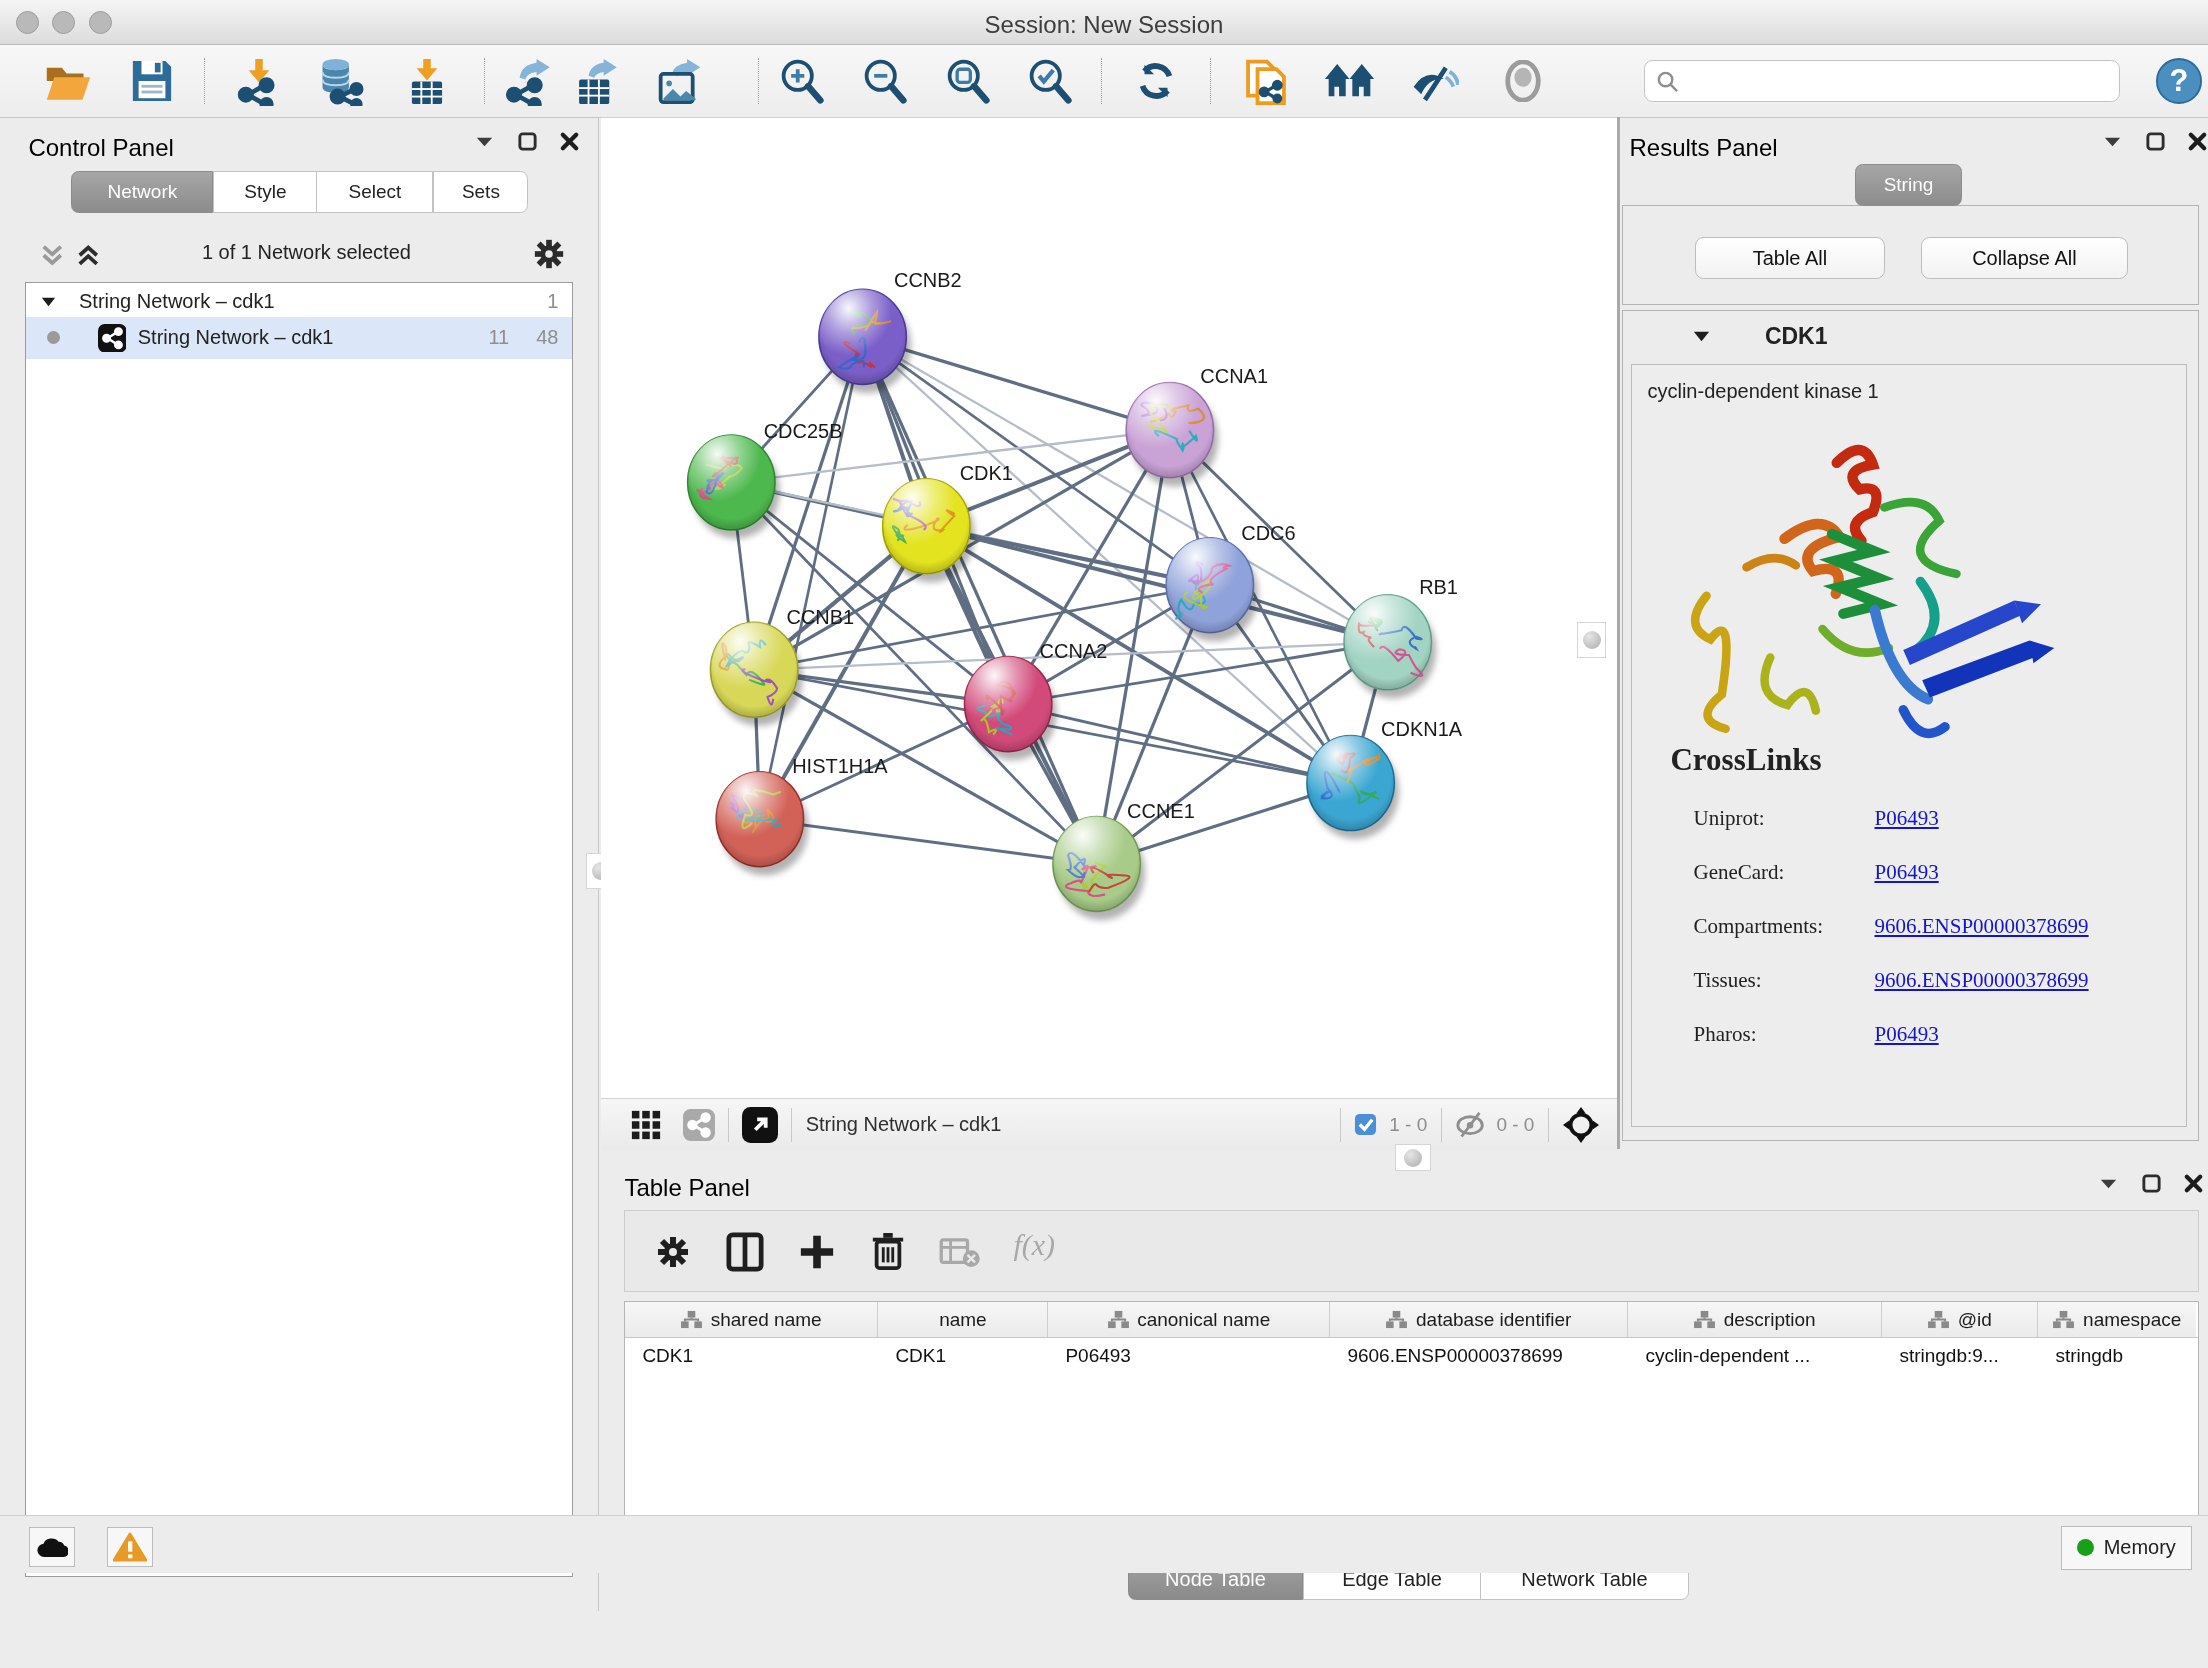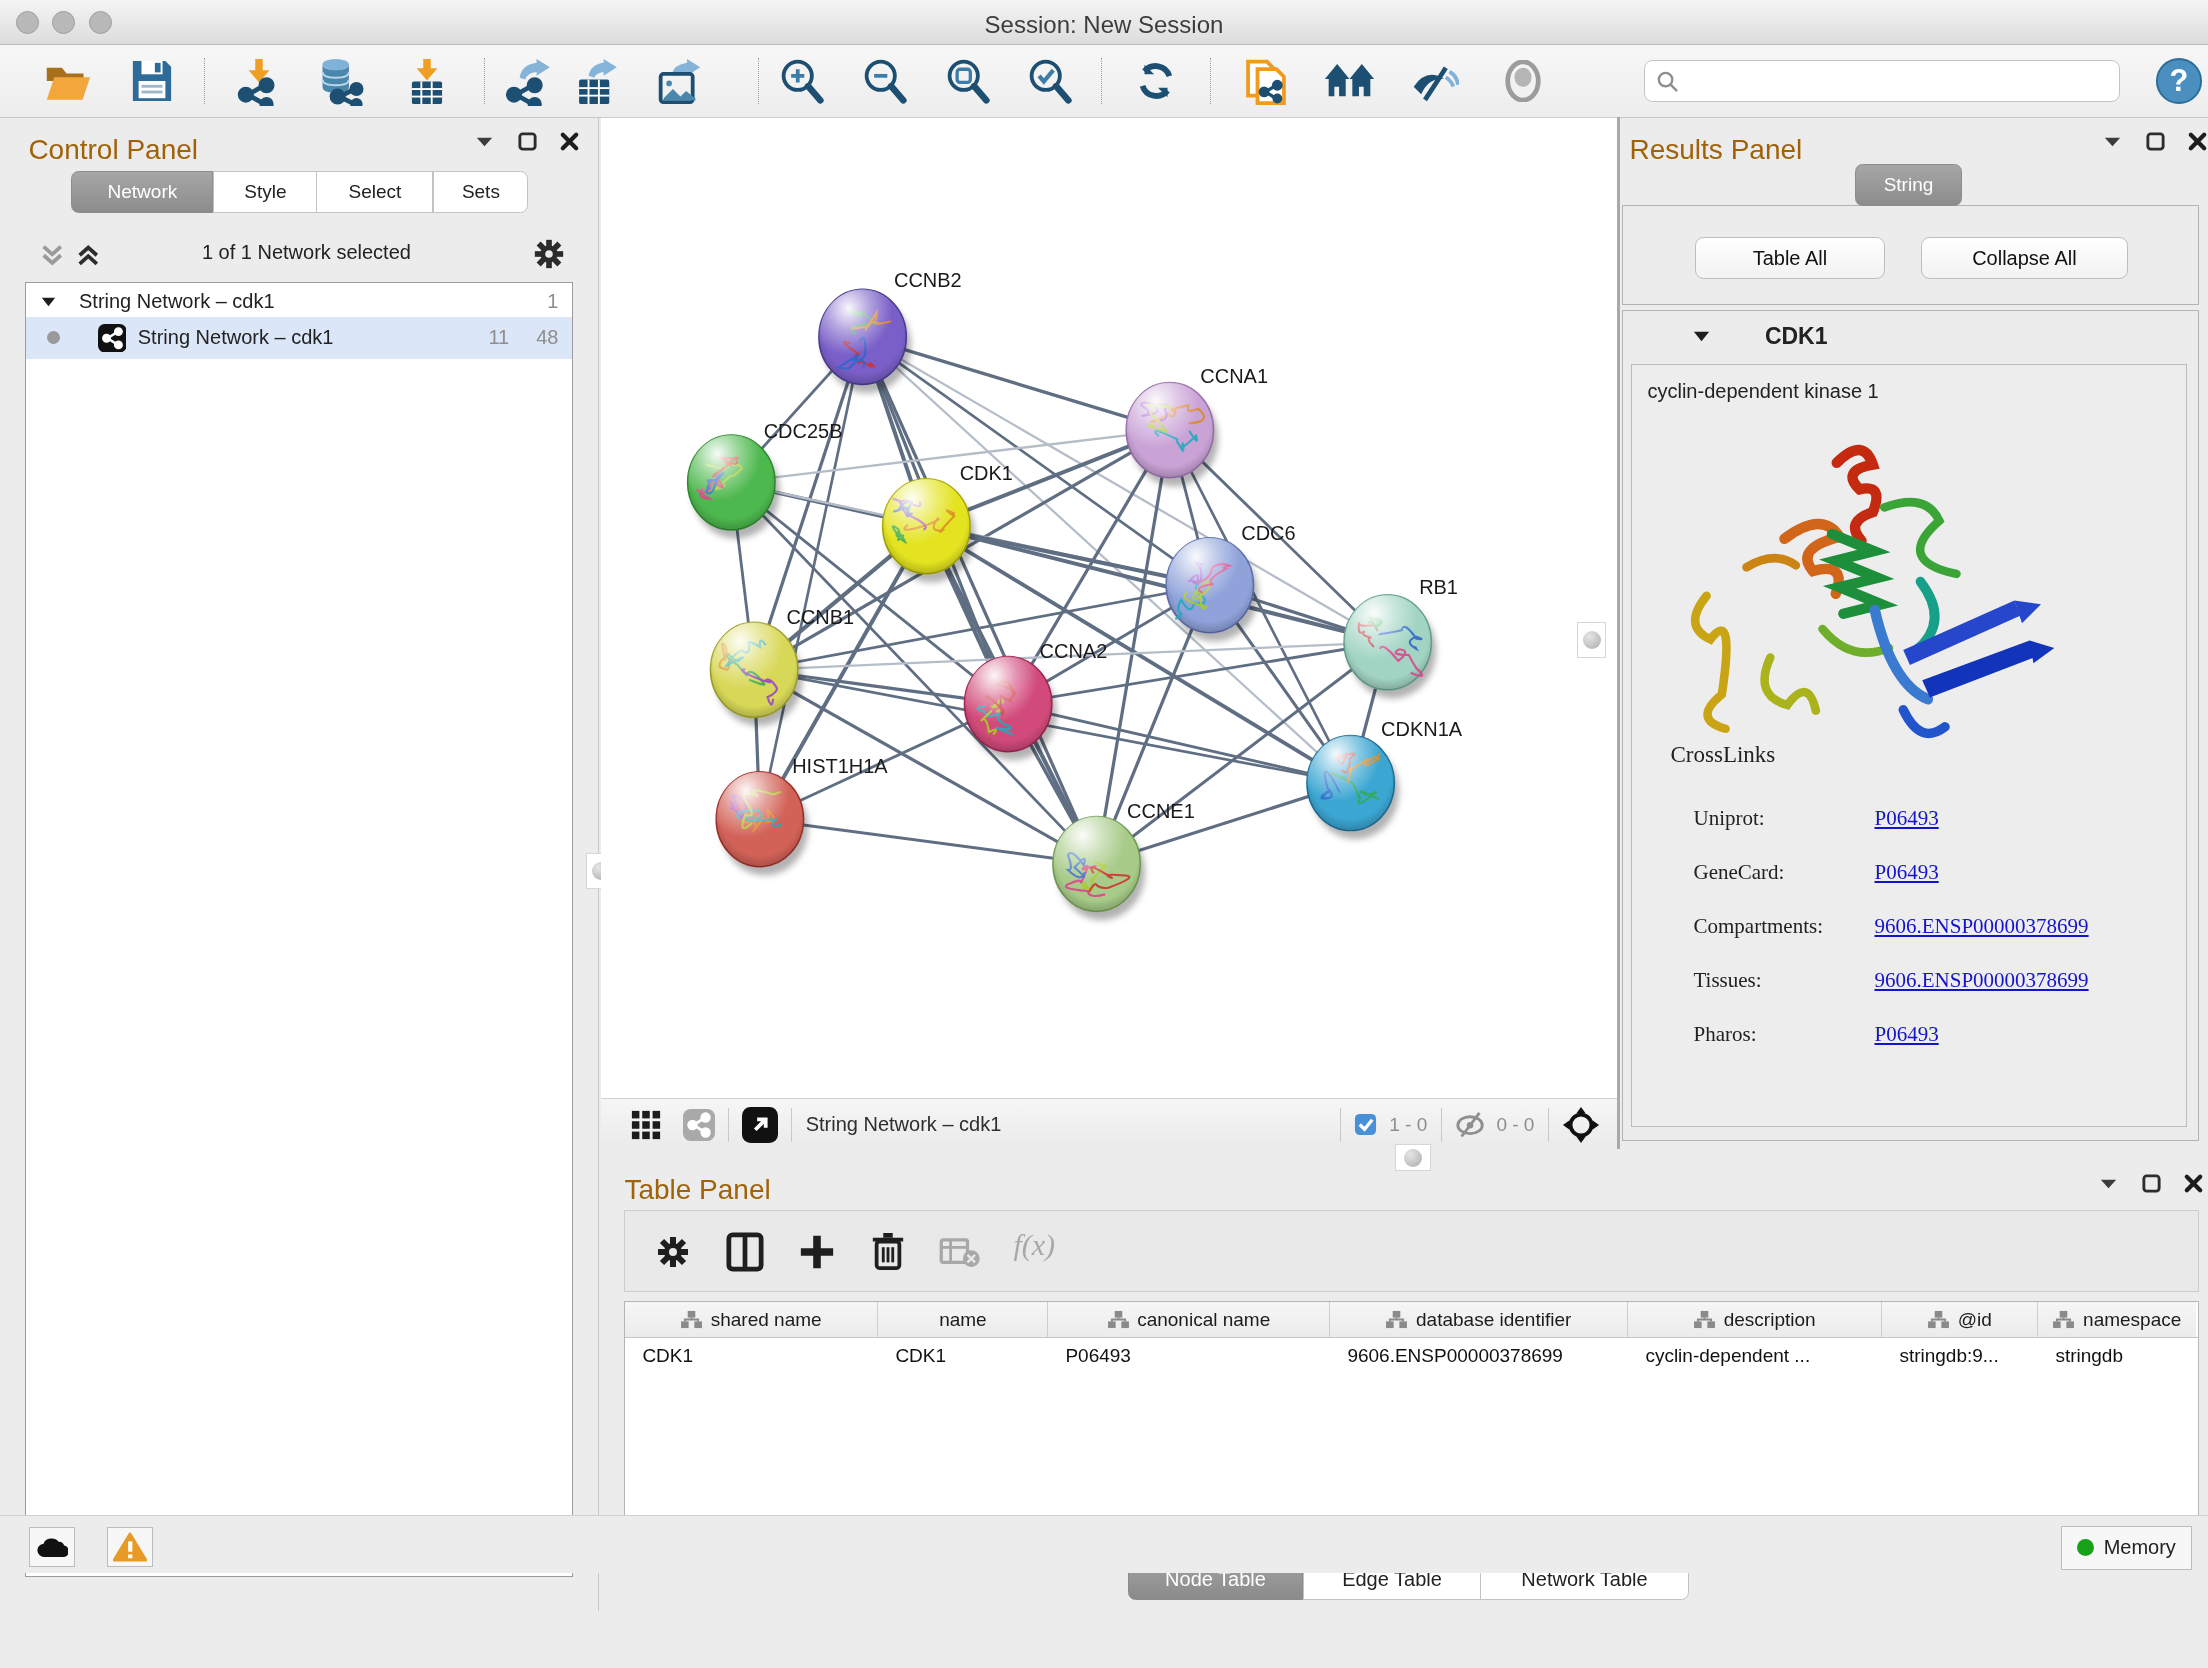--- a/index.html
+++ b/index.html
@@ -13,21 +13,21 @@
   .wintitle{width:100%;text-align:center;top:10.5px;font-size:24px;color:#3d3d3d;}
   
   .toolbar{left:0;top:45px;width:2208px;height:72px;
     background:linear-gradient(#f7f7f7,#ededed);border-bottom:1px solid #c6c6c6;}
   .tb{top:9.5px;width:55px;height:53px;display:flex;align-items:center;justify-content:center;}
   .tsep{top:13.3px;width:0;height:46px;border-left:1.9px dotted #9e9e9e;}
   .searchbox{left:1644px;top:15px;width:476px;height:42px;background:#fff;border:1px solid #c3c3c3;
     border-radius:8.6px;display:flex;align-items:center;padding:0 9.5px;box-sizing:border-box;}
   .searchbox input{border:none;outline:none;flex:1;font-size:18px;font-family:"Liberation Sans",sans-serif;background:transparent;}
   
-  .panelhead{font-size:28px;color:#a16207;}
+  .panelhead{font-size:24px;color:#000000;}
   .phicons{display:flex;gap:21px;align-items:center;}
   .tabseg{height:42px;display:flex;align-items:center;justify-content:center;
     background:#fff;border:1px solid #c2c2c2;font-size:19px;box-sizing:border-box;}
   .tabseg.sel{background:linear-gradient(#a6a6a6,#8c8c8c);color:#fff;border-color:#8c8c8c;}
   .roundL{border-radius:7.6px 0 0 7.6px;} .roundR{border-radius:0 7.6px 7.6px 0;} .roundA{border-radius:7.6px;}
   .listbox{background:#fff;border:1px solid #9b9b9b;}
   .gbtn{background:linear-gradient(#ffffff,#f2f2f2);border:1px solid #bdbdbd;border-radius:8.6px;
     display:flex;align-items:center;justify-content:center;font-size:20px;color:#111;}
   .outset{border:1.9px solid #b3b3b3;background:#ececec;}
   .serif{font-family:"Liberation Serif",serif;}
@@ -609,21 +609,21 @@
           <path d="M150 220 q30 36 70 20" stroke="#6fae2a" stroke-width="9"></path>
           <path d="M253 170 q32 42 -4 72" stroke="#17a089" stroke-width="10"></path>
           <path d="M205 200 q18 78 56 94" stroke="#3a7ad1" stroke-width="11"></path>
           <path d="M235 305 q18 38 44 18" stroke="#2255cc" stroke-width="10"></path>
         </g>
         <path d="M235 242 L352 190 L358 206 L242 258 z" fill="#2646cc"></path>
         <path d="M255 274 L368 232 l7 17 L263 292 z" fill="#1134bb"></path>
         <path d="M352 190 l28 4 -20 20 z" fill="#2646cc"></path>
         <path d="M368 232 l26 8 -22 16 z" fill="#1134bb"></path>
       </svg>
-      <div class="abs serif" style="left:38px;top:377px;font-size:23px;font-weight:normal">CrossLinks</div>
+      <div class="abs serif" style="left:38px;top:377px;font-size:31px;font-weight:bold">CrossLinks</div>
       <div class="abs serif" style="left:61px;top:426px;font-size:21px;line-height:54px">
         <div>Uniprot:</div>
         <div>GeneCard:</div>
         <div>Compartments:</div>
         <div>Tissues:</div>
         <div>Pharos:</div>
       </div>
       <div class="abs serif" style="left:242px;top:426px;font-size:21px;line-height:54px">
         <div><a class="xlink" href="#">P06493</a></div>
         <div><a class="xlink" href="#">P06493</a></div>

